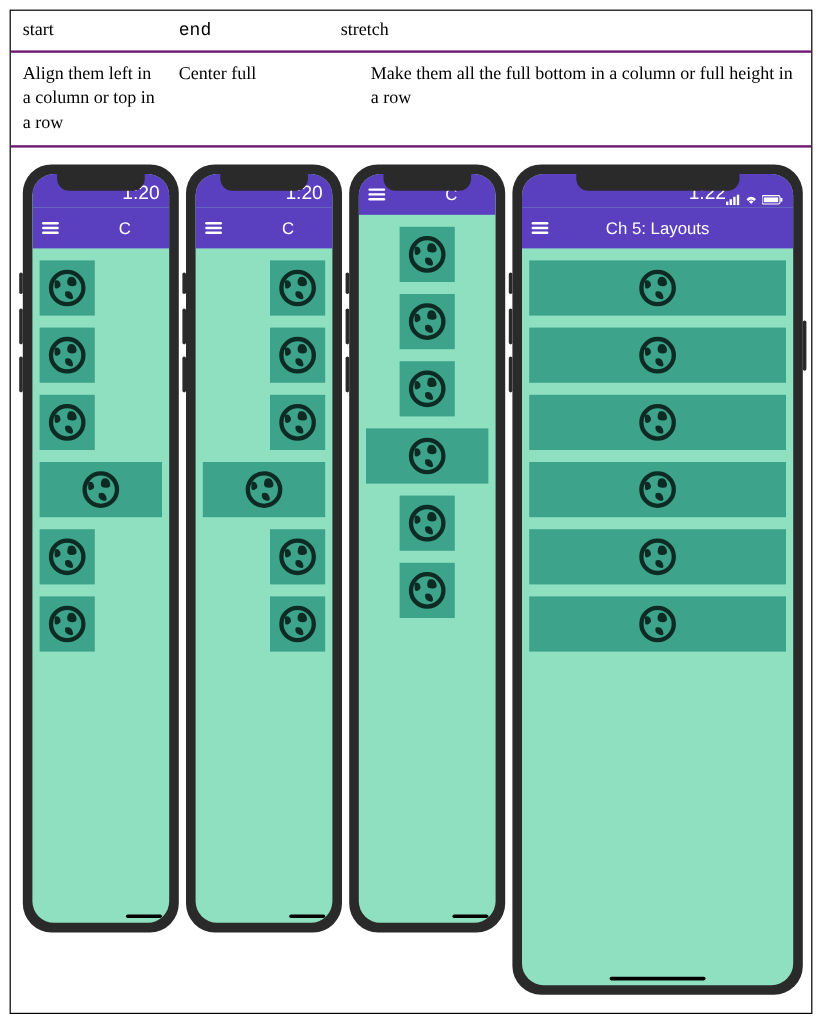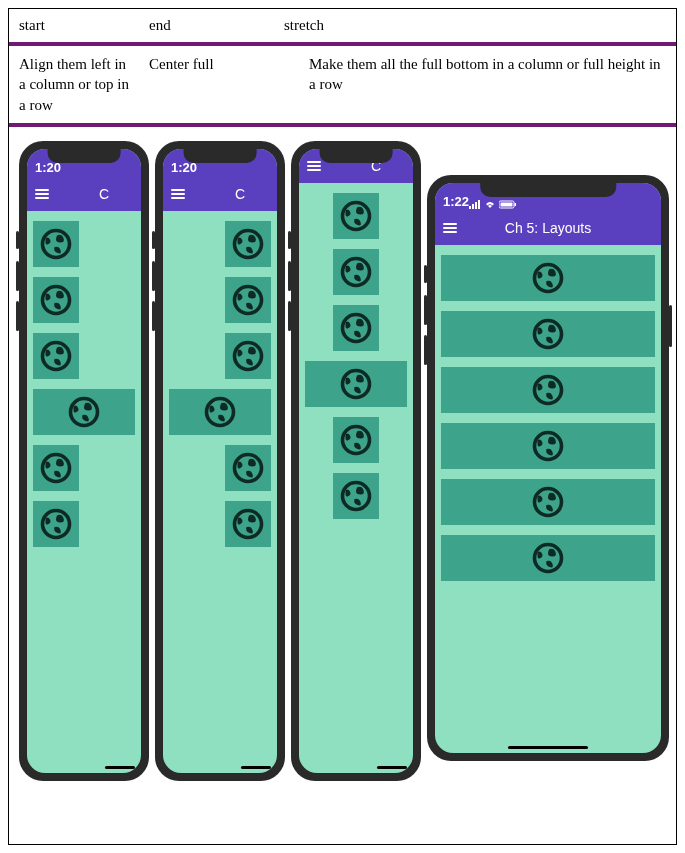--- a/index.html
+++ b/index.html
@@ -13,28 +13,28 @@
   }
   .outer {
     border: 1px solid #000;
     width: 100%;
     height: 100%;
     display: flex;
     flex-direction: column;
   }
   .hdr-row, .desc-row {
     display: flex;
-    border-bottom: 4px solid #701a75;
+    border-bottom: 2px solid #701a75;
   }
   .hdr-cell, .desc-cell {
     padding: 8px 10px;
     font-size: 15px;
   }
   .col0 { width: 130px; }
-  .col1 { width: 135px; }
+  .col1 { width: 135px; font-family: Liberation Mono, monospace; }
   .col2 { width: 160px; }
   .col3 { flex: 1; }
   .desc-cell { line-height: 1.35; }
   .phones-row {
     flex: 1;
     display: flex;
     gap: 6px;
     padding: 14px 10px 10px 10px;
     overflow: hidden;
   }
@@ -42,21 +42,21 @@
   .phone {
     background: #2a2a2a;
     border-radius: 24px;
     padding: 8px 8px 8px 8px;
     position: relative;
     display: flex;
     flex-direction: column;
     flex-shrink: 0;
   }
   .phone.small { width: 130px; height: 640px; }
-  .phone.large { width: 242px; height: 586px; margin-top: 34px; }
+  .phone.large { width: 242px; height: 692px; }
   .notch {
     position: absolute;
     top: 8px;
     left: 50%;
     transform: translateX(-50%);
     width: 56%;
     height: 14px;
     background: #2a2a2a;
     border-bottom-left-radius: 10px;
     border-bottom-right-radius: 10px;
@@ -77,27 +77,26 @@
     border-radius: 18px;
     overflow: hidden;
     display: flex;
     flex-direction: column;
     position: relative;
   }
   .statusbar {
     background: #5a3fbf;
     color: #fff;
     height: 28px;
-    font-size: 13px;
+    font-size: 16px;
     display: flex;
     align-items: flex-end;
     padding: 0 8px 2px 8px;
-    justify-content: flex-start;
+    justify-content: flex-end;
     font-family: -apple-system, Arial, sans-serif;
-    font-weight: bold;
   }
   .status-icons { display: flex; gap: 3px; align-items: center; }
   .appbar {
     background: #5a3fbf;
     color: #fff;
     height: 34px;
     display: flex;
     align-items: center;
     padding: 0 8px;
     gap: 10px;

